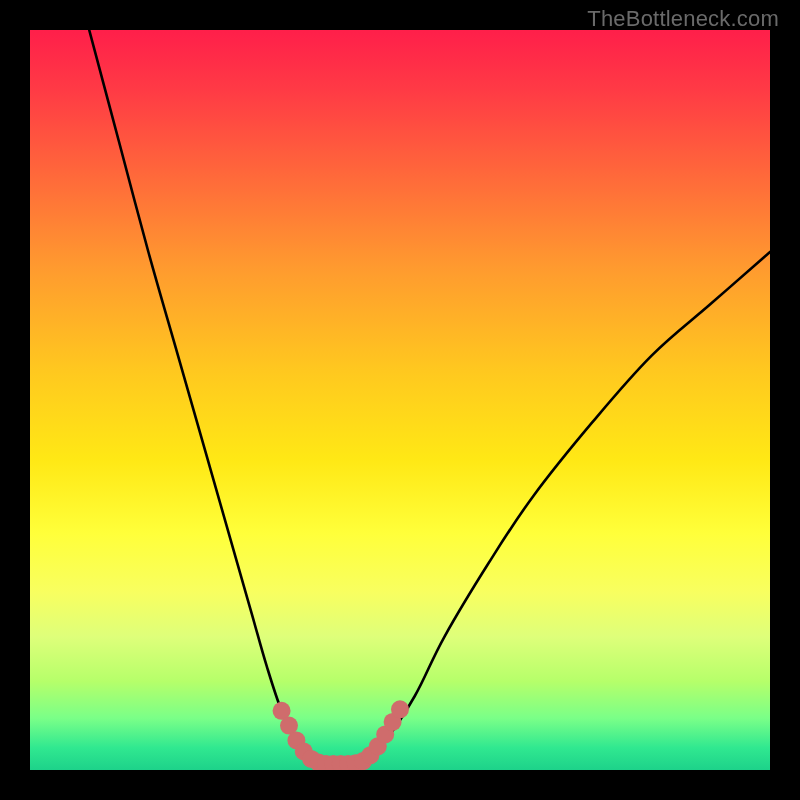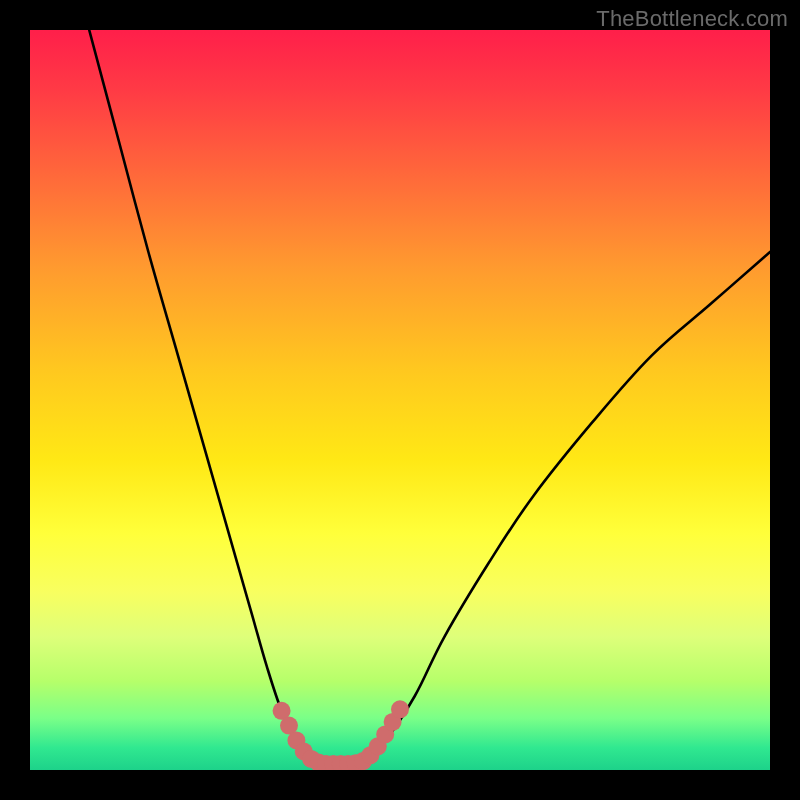--- a/index.html
+++ b/index.html
@@ -28,21 +28,21 @@
       #deff7a 82%,
       #b6ff6a 88%,
       #7aff88 93%,
       #30e890 97%,
       #1dd28a 100%
     );
   }
   .watermark {
     position: absolute;
     top: 6px;
-    right: 12px;
+    right: 21px;
     font-family: Arial, Helvetica, sans-serif;
     font-size: 22px;
     color: #6a6a6a;
     letter-spacing: 0.2px;
     user-select: none;
     text-align: center;
   }
   svg { position: absolute; left: 0; top: 0; }
 </style>
 </head>

